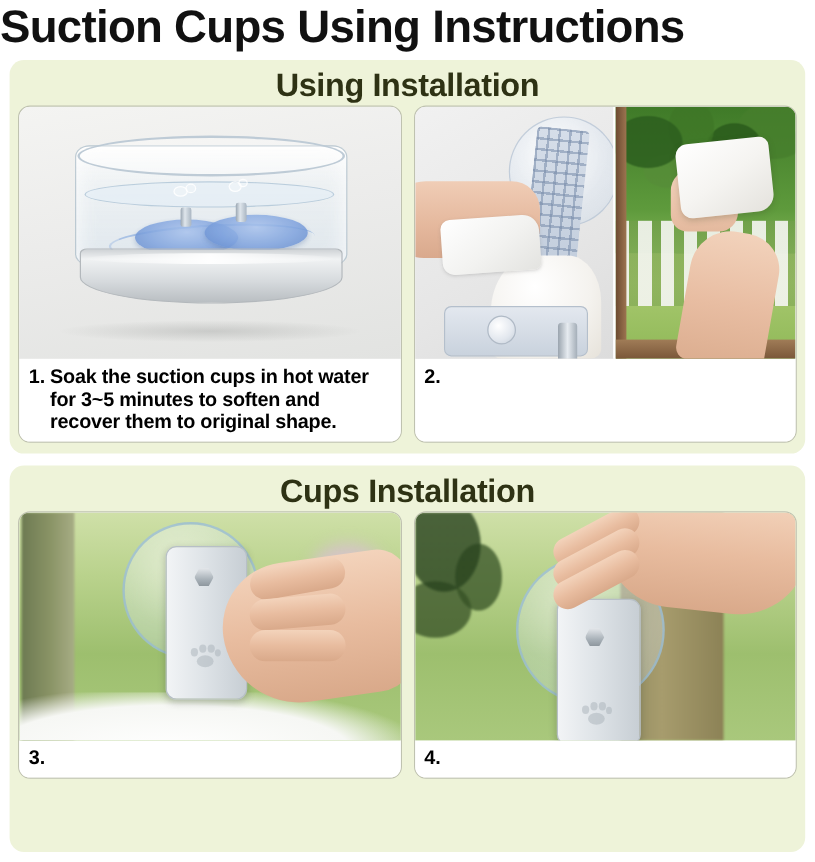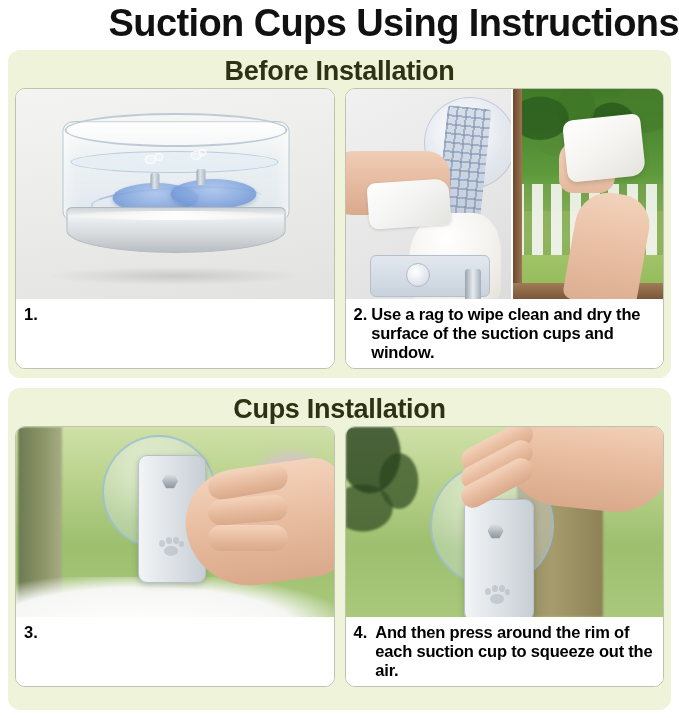--- a/index.html
+++ b/index.html
@@ -21,21 +21,21 @@
   }
 
   
   .main-title {
     position: absolute;
     top: 0px;
     left: 0px;
     width: 679px;
     height: 48px;
     line-height: 46px;
-    text-align: right;
+    text-align: left;
     font-size: 38px;
     font-weight: bold;
     color: #111111;
     letter-spacing: -0.6px;
     white-space: nowrap;
   }
 
   
   .section {
     position: absolute;
@@ -459,21 +459,21 @@
   }
 </style>
 </head>
 <body>
 
 <div class="page">
 
   <div class="main-title">Suction Cups Using Instructions</div>
 
   <div class="section section-before">
-    <div class="section-title">Before Installation</div>
+    <div class="section-title">Using Installation</div>
 
     <div class="cards">
 
       <div class="card">
         <div class="card-photo ph1">
           <div class="shadow"></div>
           <div class="bowl">
             <div class="bowl-glass"></div>
             <div class="rim"></div>
             <div class="waterline"></div>
@@ -485,20 +485,21 @@
             <div class="cup cup-a"></div>
             <div class="cup cup-b"></div>
             <div class="bolt bolt-a"></div>
             <div class="bolt bolt-b"></div>
             <div class="base"></div>
             <div class="base-glint"></div>
           </div>
         </div>
         <div class="card-caption">
           <span class="step-num">1.</span>
+          <span class="step-text">Soak the suction cups in hot water for 3~5 minutes to soften and recover them to original shape.</span>
         </div>
       </div>
 
       <div class="card">
         <div class="card-photo ph2">
           <div class="half half-left">
             <div class="suction-disc"></div>
             <div class="mesh"></div>
             <div class="fur"></div>
             <div class="mount-base"></div>
@@ -512,21 +513,20 @@
             <div class="fence"></div>
             <div class="frame-left"></div>
             <div class="sill"></div>
             <div class="arm hand"></div>
             <div class="hand-right hand"></div>
             <div class="rag-right"></div>
           </div>
         </div>
         <div class="card-caption">
           <span class="step-num">2.</span>
-          <span class="step-text">Use a rag to wipe clean and dry the surface of the suction cups and window.</span>
         </div>
       </div>
 
     </div>
   </div>
 
   <div class="section section-after">
     <div class="section-title">Cups Installation</div>
 
     <div class="cards">
@@ -571,20 +571,19 @@
               <span class="p3"></span>
               <span class="p4"></span>
           </div>
           <div class="hand palm"></div>
           <div class="hand finger f1"></div>
           <div class="hand finger f2"></div>
           <div class="hand finger f3"></div>
         </div>
         <div class="card-caption">
           <span class="step-num">4.</span>
-          <span class="step-text">And then press around the rim of each suction cup to squeeze out the air.</span>
         </div>
       </div>
 
     </div>
   </div>
 
 </div>
 
 </body></html>

